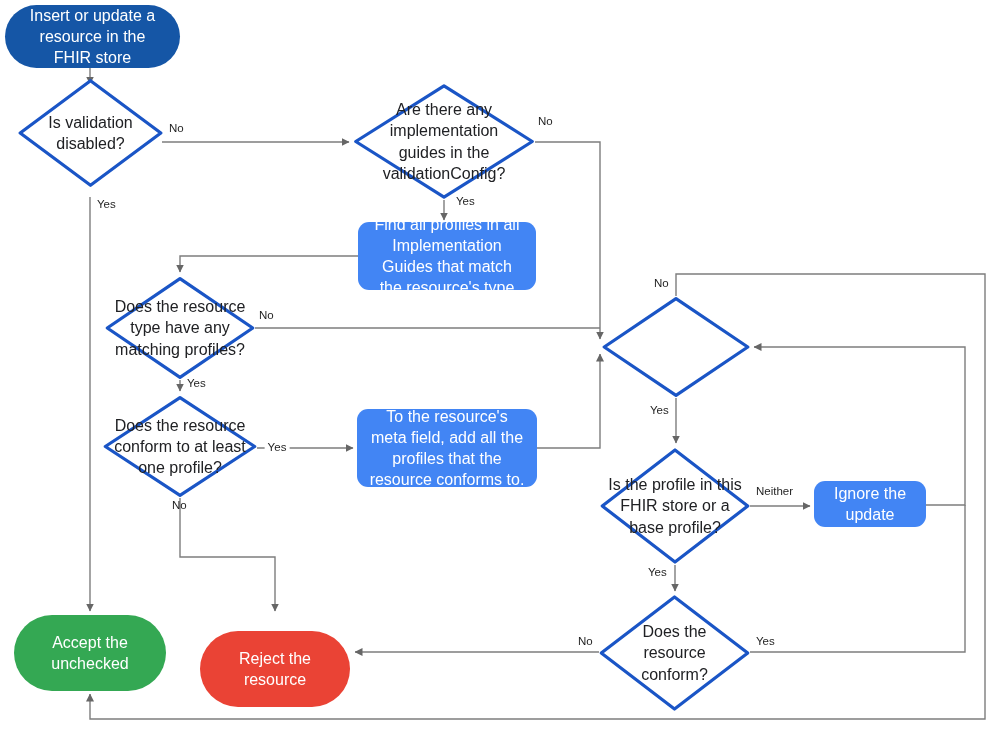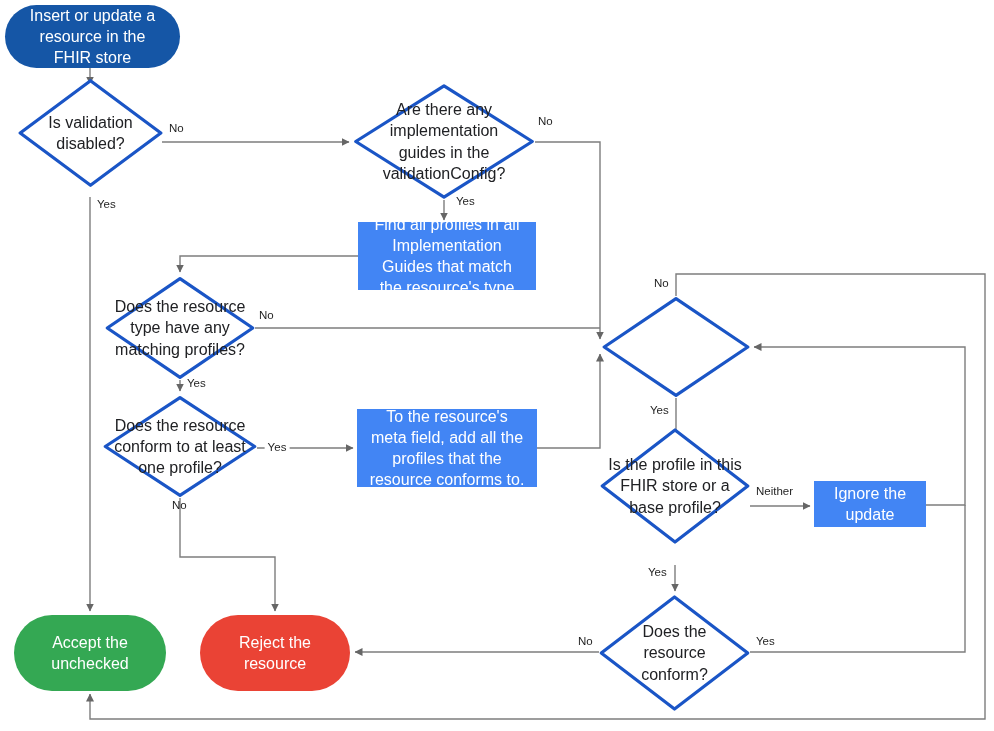--- a/index.html
+++ b/index.html
@@ -33,25 +33,25 @@
     line-height: 1.32;
     color: #202124;
   }
   .terminal {
     color: #ffffff;
     border-radius: 40px;
     padding: 6px 14px;
   }
   .start   { background: #1556a6; border-radius: 32px; }
   .accept  { background: #34a853; }
-  .reject  { background: #ea4335; }
+  .reject  { background: #ea4335; margin-top: 16px; }
   .process {
     background: #4285f4;
     color: #ffffff;
-    border-radius: 0;
+    border-radius: 11px;
     padding: 6px 12px;
   }
   .decision { background: transparent; }
   .decision svg.shape {
     position: absolute;
     left: 0; top: 0;
     width: 100%; height: 100%;
   }
   .decision .dlabel {
     position: relative;
@@ -154,21 +154,21 @@
     </svg>
     <div class="dlabel" style="width:138px;text-align:center;">Does the resource conform to at least one profile?</div>
   </div>
 
   <div class="node decision" style="left:602px; top:296px; width:148px; height:102px;">
     <svg class="shape" viewBox="0 0 200 120" preserveAspectRatio="none">
       <polygon points="100,3 197,60 100,117 3,60" fill="#ffffff" stroke="#1a55c6" stroke-width="3.2" stroke-linejoin="round" vector-effect="non-scaling-stroke"></polygon>
     </svg>
   </div>
 
-  <div class="node decision" style="left:600px; top:427px; width:150px; height:118px;justify-content:center;">
+  <div class="node decision" style="left:600px; top:447px; width:150px; height:118px;justify-content:center;">
     <svg class="shape" viewBox="0 0 200 120" preserveAspectRatio="none">
       <polygon points="100,3 197,60 100,117 3,60" fill="#ffffff" stroke="#1a55c6" stroke-width="3.2" stroke-linejoin="round" vector-effect="non-scaling-stroke"></polygon>
     </svg>
     <div class="dlabel" style="width:134px;">Is the profile in this FHIR store or a base profile?</div>
   </div>
 
   <div class="node decision" style="left:599px; top:594px; width:151px; height:118px;">
     <svg class="shape" viewBox="0 0 200 120" preserveAspectRatio="none">
       <polygon points="100,3 197,60 100,117 3,60" fill="#ffffff" stroke="#1a55c6" stroke-width="3.2" stroke-linejoin="round" vector-effect="non-scaling-stroke"></polygon>
     </svg>

